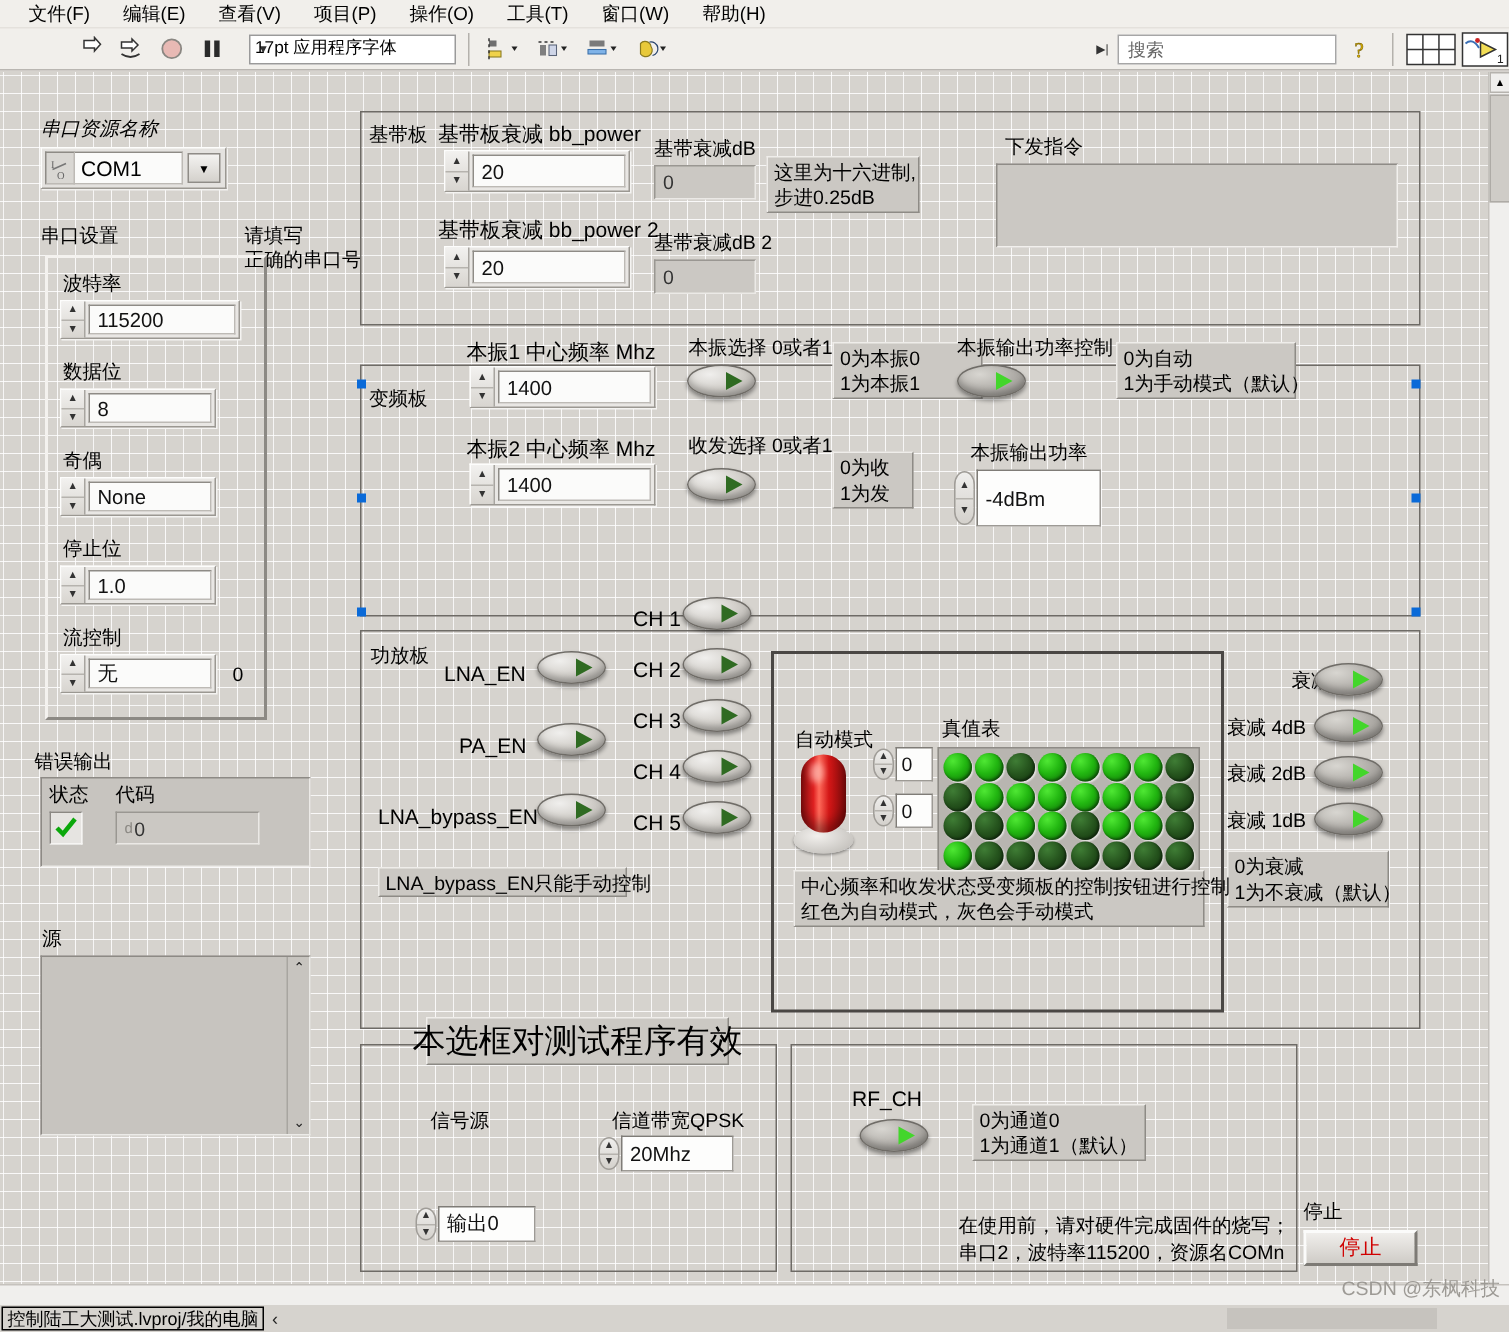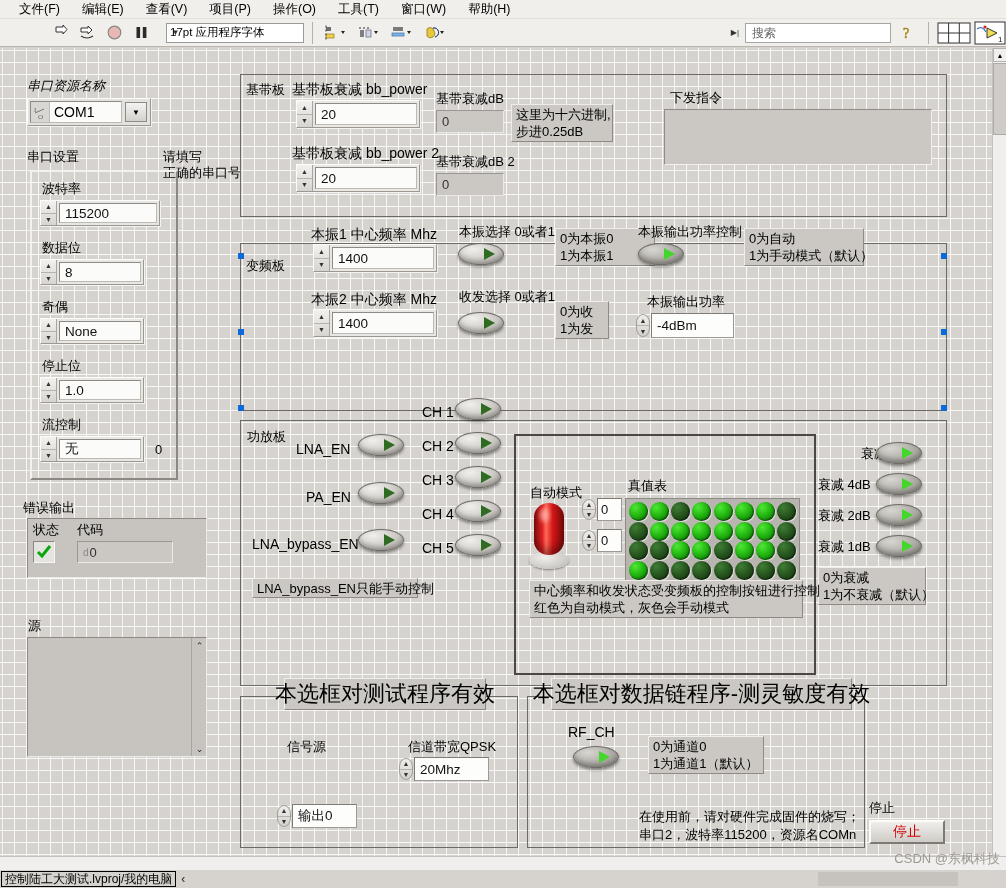--- a/index.html
+++ b/index.html
@@ -480,21 +480,21 @@
 
   <div class="lbl lbl-cn" style="left:638px; top:176px;">本振输出功率控制</div>
   <div class="sw on" style="left:638px; top:195px;">
     <div class="body"></div>
     <div class="arrow"></div>
   </div>
   <div class="note" style="left:744px; top:180px; width:120px; height:38px;">0为自动
 1为手动模式（默认）</div>
 
   <div class="lbl lbl-cn" style="left:647px; top:246px;">本振输出功率</div>
-  <div class="numctl thin" style="left:636px; top:265px; width:98px; height:25px;">
+  <div class="numctl thin" style="left:636px; top:265px; width:98px; height:38px;">
     <div class="spin">
         <div>▲</div>
         <div>▼</div>
       </div>
     <div class="val">-4dBm</div>
   </div>
 
   <div class="panel flat" style="left:240px; top:372px; width:707px; height:266px;"></div>
   <div class="lbl lbl-cn" style="left:247px; top:381px;">功放板</div>
 
@@ -658,21 +658,20 @@
   <div class="lbl lbl-cn" style="left:408px; top:691px;">信道带宽QPSK</div>
   <div class="numctl thin" style="left:399px; top:709px; width:90px; height:24px;">
     <div class="spin">
         <div>▲</div>
         <div>▼</div>
       </div>
     <div class="val">20Mhz</div>
   </div>
 
   <div class="panel flat" style="left:527px; top:648px; width:338px; height:152px;"></div>
-  <div class="banner" style="left:551px; top:630px; width:301px; height:32px; display:flex; align-items:center; justify-content:center;">本选框对数据链程序-测灵敏度有效</div>
   <div class="lbl" style="left:568px; top:676px; font-size:14px;">RF_CH</div>
   <div class="sw on" style="left:573px; top:698px;">
     <div class="body"></div>
       <div class="arrow"></div>
   </div>
   <div class="note" style="left:648px; top:688px; width:116px; height:38px;">0为通道0
 1为通道1（默认）</div>
 
   <div class="lbl lbl-cn" style="left:639px; top:760px; line-height:1.35;">在使用前，请对硬件完成固件的烧写；
 串口2，波特率115200，资源名COMn</div>

